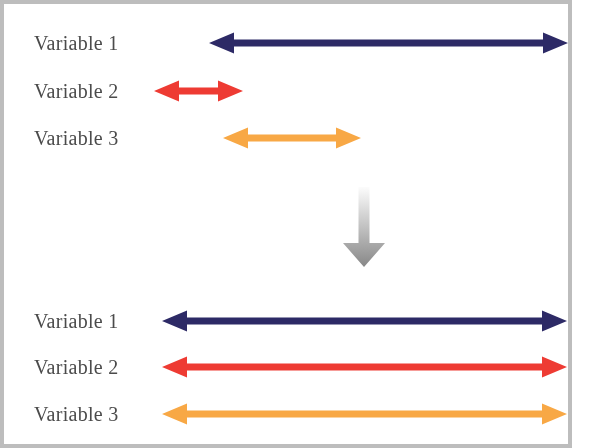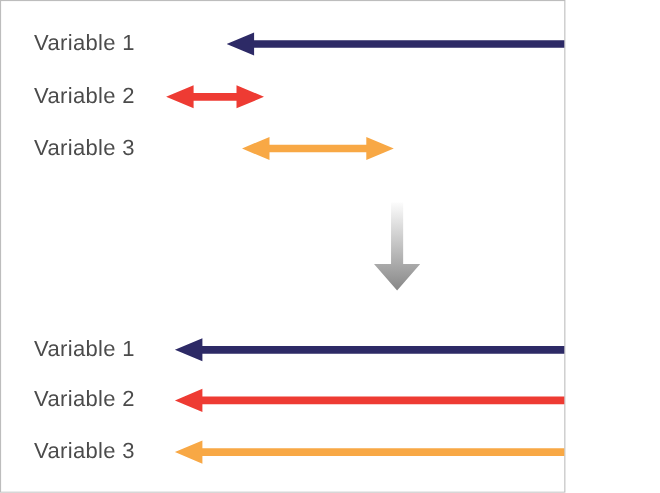--- a/index.html
+++ b/index.html
@@ -2,27 +2,27 @@
 <html><head>
 <meta charset="utf-8">
 <style>
   html, body {
     margin: 0;
     padding: 0;
     background: #ffffff;
   }
   .figure {
     position: relative;
-    width: 514px;
+    width: 572px;
     height: 448px;
     box-sizing: border-box;
     background: #ffffff;
-    border: 1px solid #0c4a6e;
+    border: 4px solid #0c4a6e;
     overflow: hidden;
-    font-family: Liberation Sans, sans-serif;
+    font-family: Liberation Serif, serif;
   }
   .arrow-canvas {
     position: absolute;
     top: 0;
     left: 0;
   }
   .var-label {
     position: absolute;
     left: 30px;
     transform: translateY(-50%);

